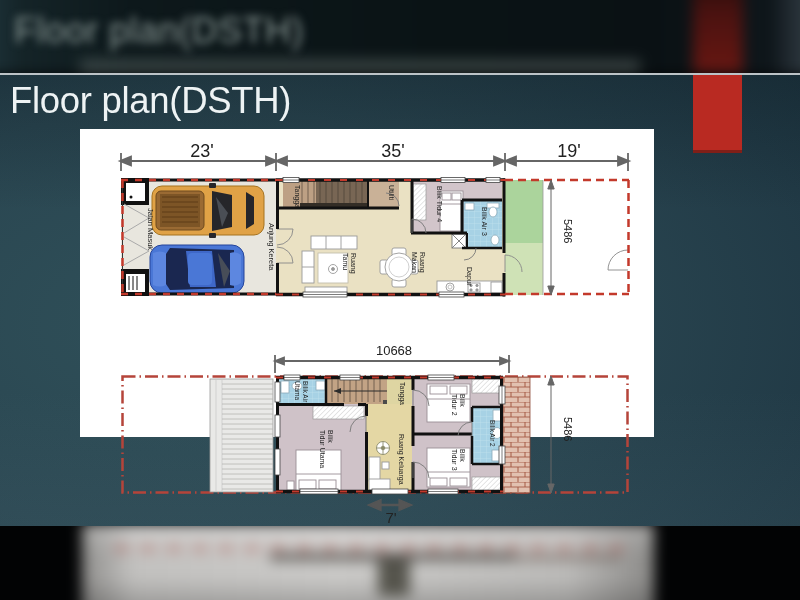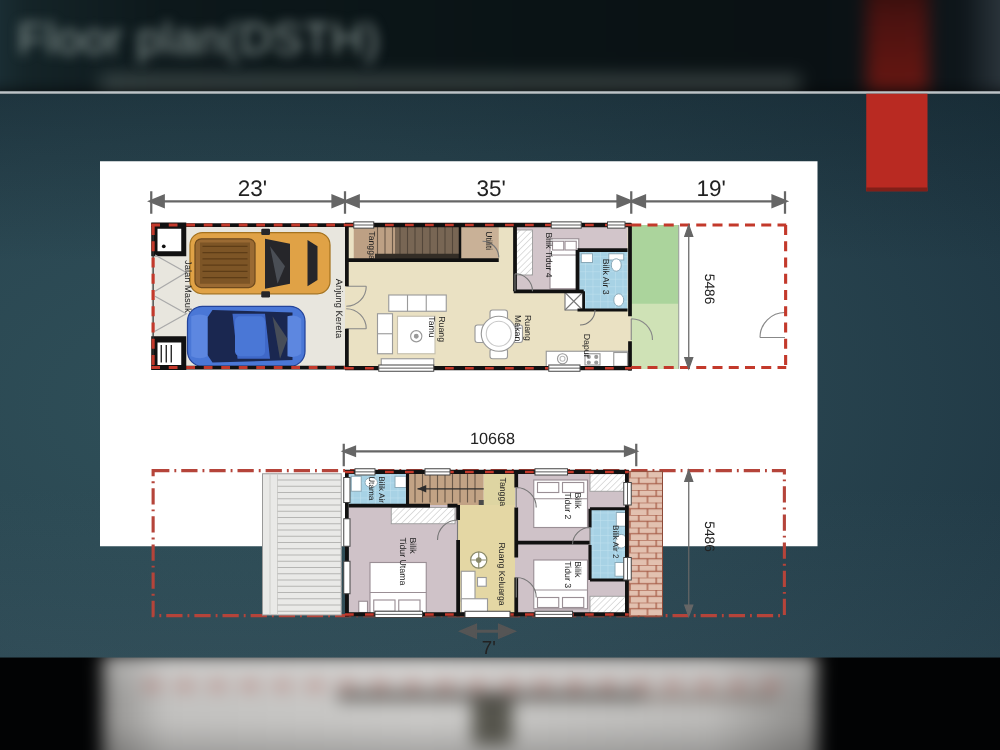--- a/index.html
+++ b/index.html
@@ -28,20 +28,21 @@
   <div class="abs" style="left:290px;top:574px;width:245px;height:6px;background:#45433f;"></div>
   <div class="abs" style="left:535px;top:576px;width:105px;height:4px;background:#6b5f58;"></div>
   <div class="abs" style="left:398px;top:580px;width:32px;height:36px;background:#55544c;"></div>
 </div>
 
 <div class="abs" style="left:14px;top:10px;font-size:36px;color:#8c9a97;letter-spacing:0.5px;filter:blur(4.5px);">Floor plan(DSTH)</div>
 
 <div class="abs" id="slide" style="left:0;top:73px;width:800px;height:451px;border-top:2px solid #bcc3c7;
      background:linear-gradient(180deg, rgba(10,22,28,0.30) 0%, rgba(10,22,28,0.0) 30%, rgba(90,120,130,0.0) 70%, rgba(90,120,130,0.14) 100%), radial-gradient(115% 120% at 24% 55%, #2f5059 0%, #2a4651 40%, #213a46 70%, #192f3a 100%);">
 
+  <div class="abs" id="title" style="left:10px;top:5px;font-size:36.5px;color:#eef3f4;letter-spacing:-0.3px;">Floor plan(DSTH)</div>
 
   <div class="abs" style="left:693px;top:0;width:49px;height:75px;background:#b92a22;border-bottom:3px solid #801f18;"></div>
 
   <div class="abs" style="left:80px;top:54px;width:574px;height:308px;background:#ffffff;">
     <svg width="574" height="397" viewBox="80 127 574 397" xmlns="http://www.w3.org/2000/svg">
       <defs>
         <pattern id="hatch" width="3.5" height="3.5" patternUnits="userSpaceOnUse" patternTransform="rotate(45)">
           <rect width="3.5" height="3.5" fill="#ffffff"></rect>
           <line x1="0" y1="0" x2="0" y2="3.5" stroke="#a5a5a5" stroke-width="0.6"></line>
         </pattern>

